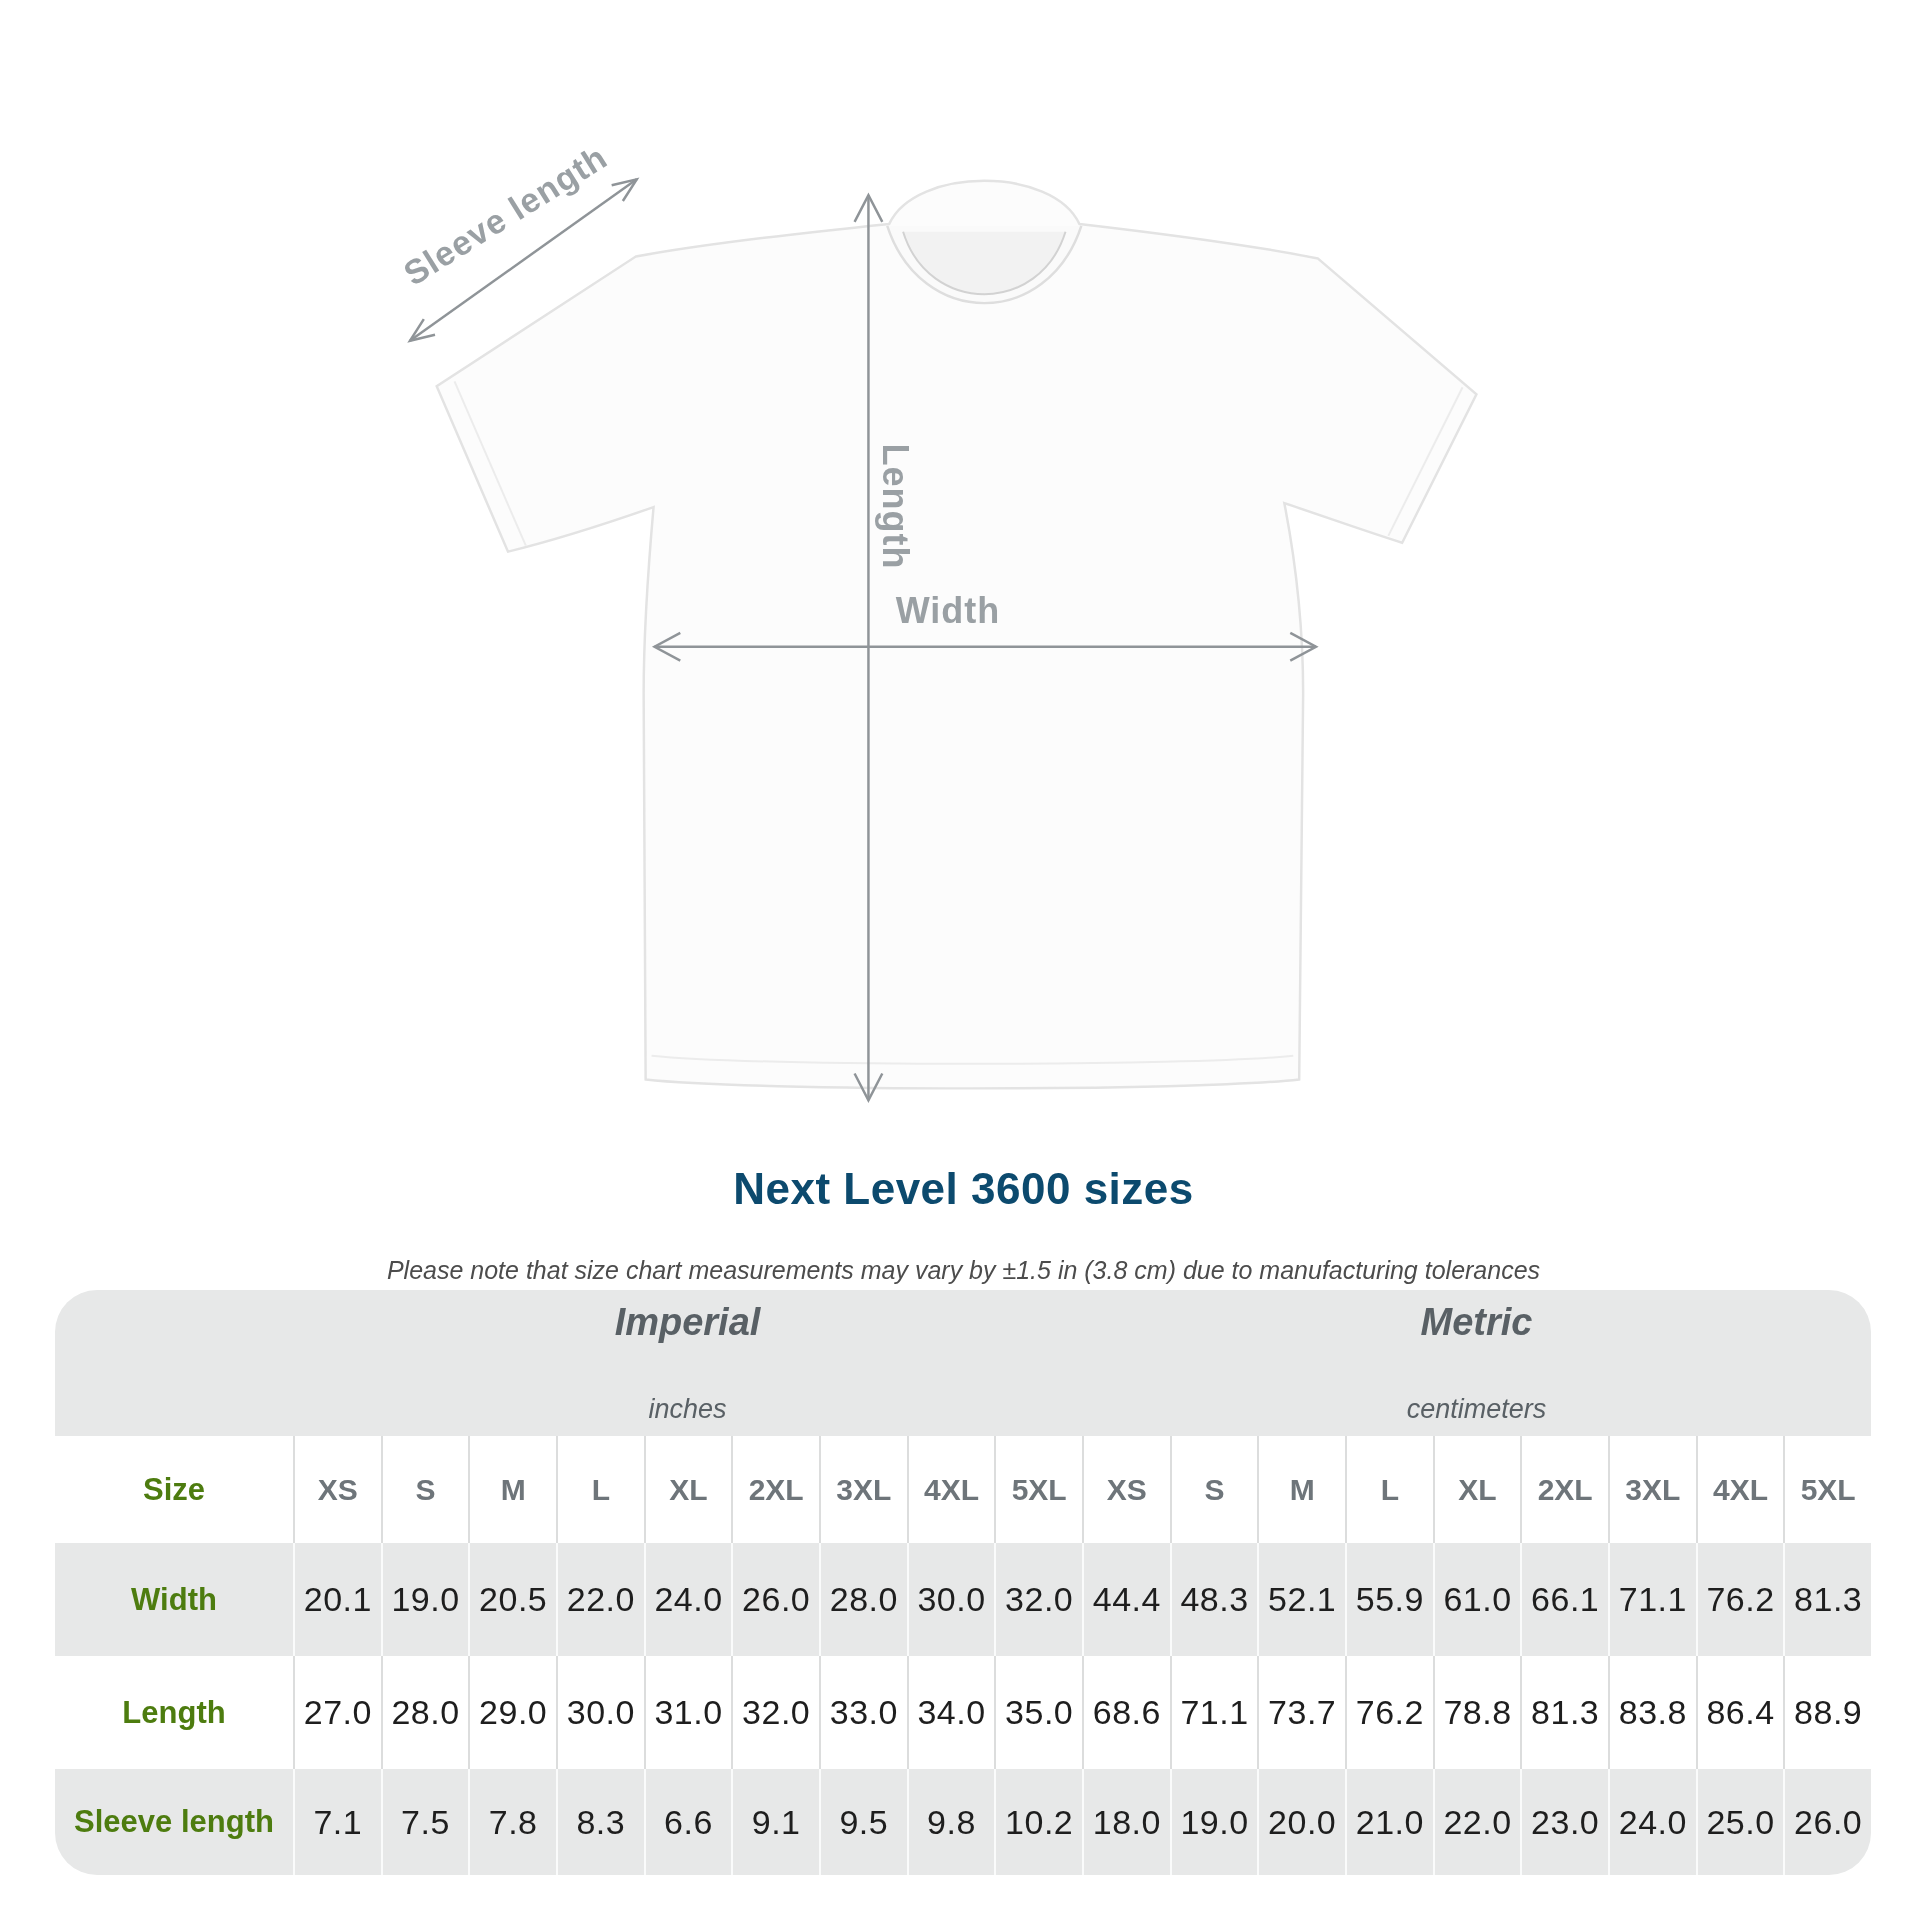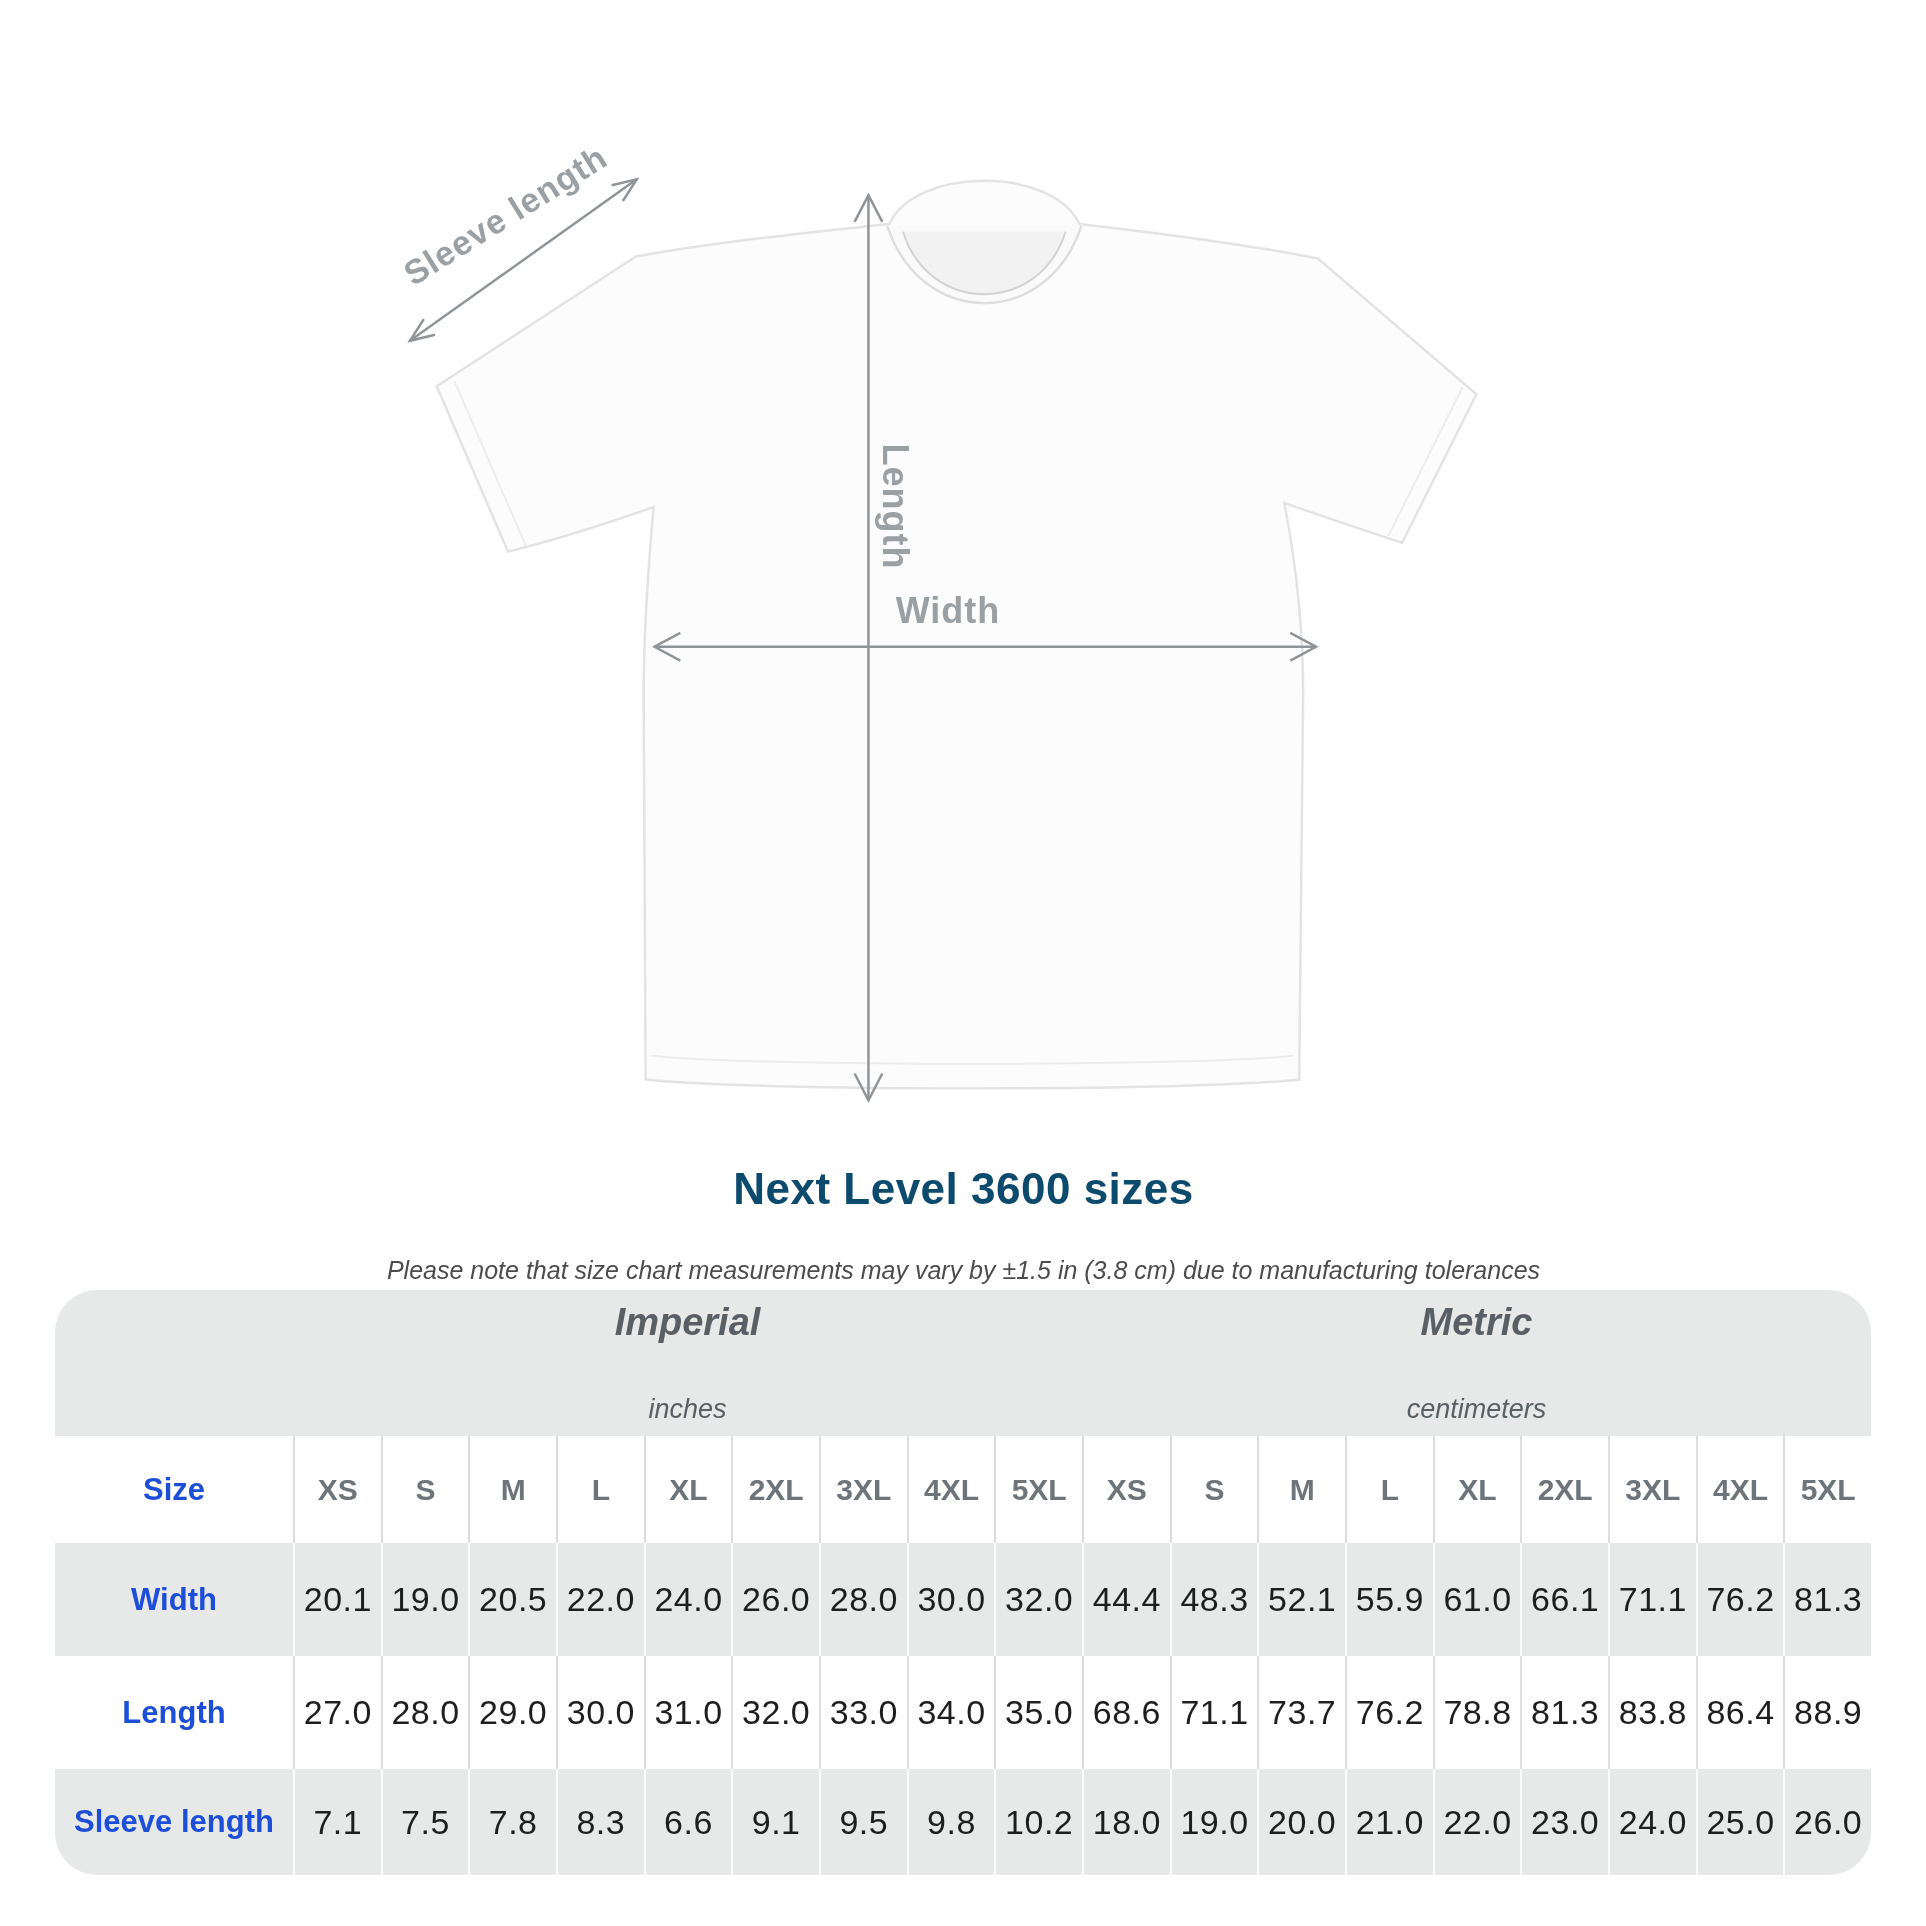--- a/index.html
+++ b/index.html
@@ -33,21 +33,21 @@
   .row-sizes{height:107px;background:#ffffff;}
   .row-white{height:113px;background:#ffffff;}
   .row-gray{height:113px;background:#e7e8e8;}
   .row-last{height:106px;background:#e7e8e8;border-radius:0 0 42px 42px;}
   .row-sizes .cell:not(:first-child),
   .row-white .cell:not(:first-child){border-left:2px solid #dcdddd;}
   .row-gray .cell:not(:first-child),
   .row-last .cell:not(:first-child){border-left:2px solid rgba(255,255,255,0.8);}
 
   .size-h{font-size:30px;font-weight:bold;color:#6e757a;}
-  .row-label{font-size:31px;font-weight:bold;color:#1d4ed8;}
+  .row-label{font-size:31px;font-weight:bold;color:#4d7c0f;}
   .val{font-size:34px;color:#1e1e1e;letter-spacing:0.5px;}
 </style>
 </head>
 <body>
 
 <div class="canvas">
 
   <svg class="shirt-svg" width="1927" height="1238" viewBox="0 0 1946 1250">
 
     <path d="M 898 226

